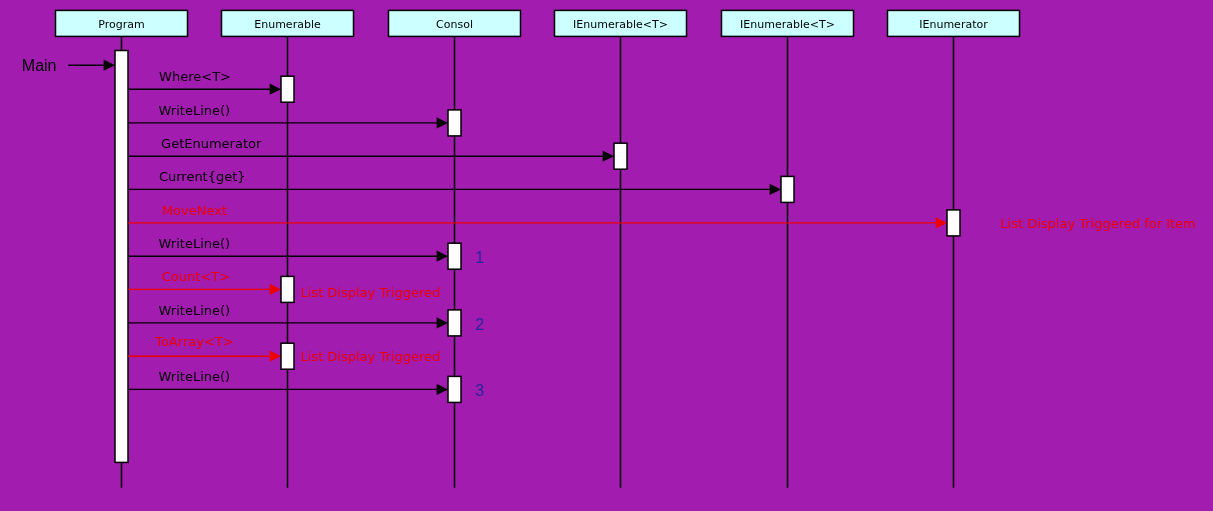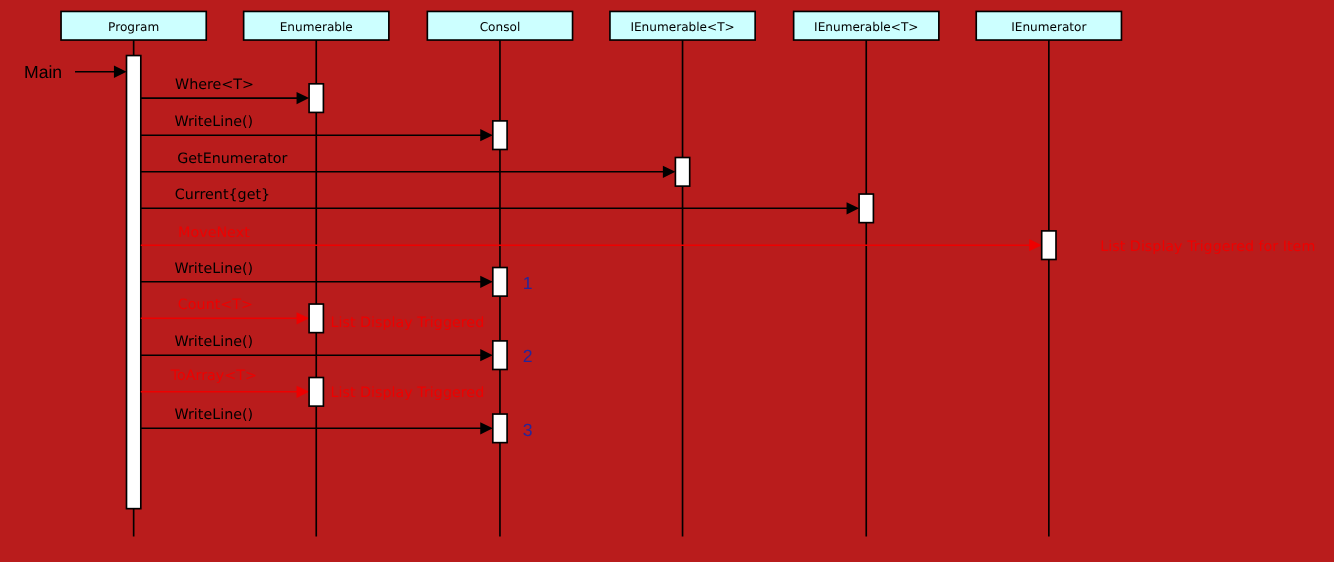--- a/index.html
+++ b/index.html
@@ -12,21 +12,21 @@
     width: 1213px;
     height: 511px;
     overflow: hidden;
     font-family: "DejaVu Sans", sans-serif;
     -webkit-font-smoothing: antialiased;
   }
   #diagram-root {
     position: relative;
     width: 1213px;
     height: 511px;
-    background: #b91c1c;
+    background: #a21caf;
   }
   svg#seq-svg {
     position: absolute;
     left: 0;
     top: 0;
     display: block;
     shape-rendering: geometricPrecision;
   }
   .participant-label {
     font-family: "DejaVu Sans", sans-serif;

